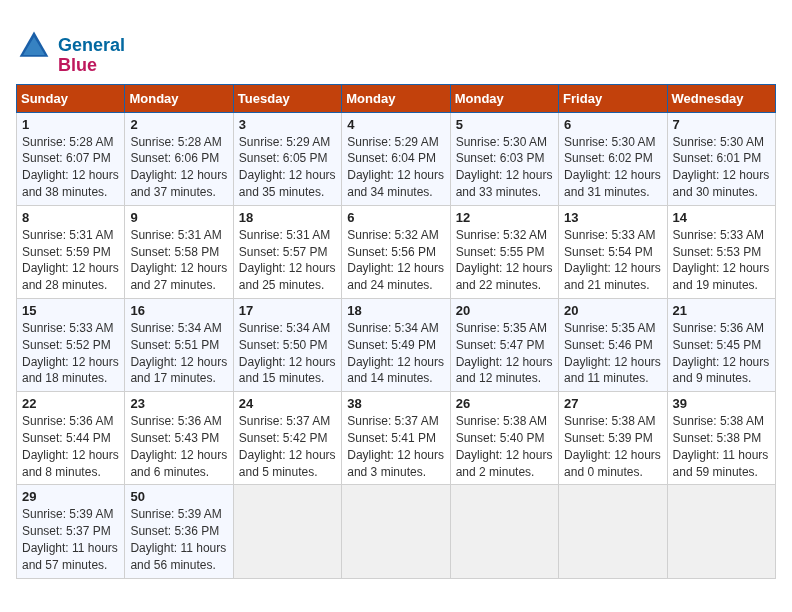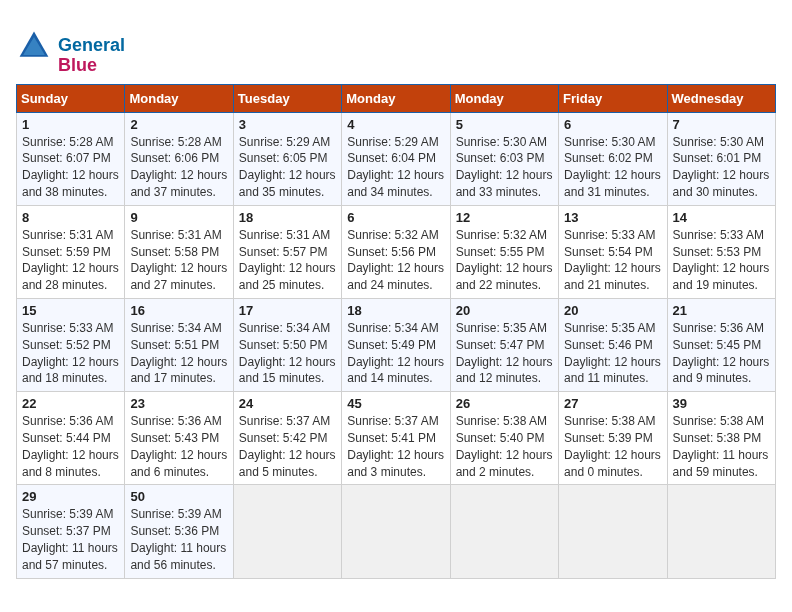--- a/index.html
+++ b/index.html
@@ -143,21 +143,21 @@
         <td><span class="day-num">17</span><span class="day-info">Sunrise: 5:34 AM<br>Sunset: 5:50 PM<br>Daylight: 12 hours<br>and 15 minutes.</span></td>
         <td><span class="day-num">18</span><span class="day-info">Sunrise: 5:34 AM<br>Sunset: 5:49 PM<br>Daylight: 12 hours<br>and 14 minutes.</span></td>
         <td><span class="day-num">20</span><span class="day-info">Sunrise: 5:35 AM<br>Sunset: 5:47 PM<br>Daylight: 12 hours<br>and 12 minutes.</span></td>
         <td><span class="day-num">20</span><span class="day-info">Sunrise: 5:35 AM<br>Sunset: 5:46 PM<br>Daylight: 12 hours<br>and 11 minutes.</span></td>
         <td><span class="day-num">21</span><span class="day-info">Sunrise: 5:36 AM<br>Sunset: 5:45 PM<br>Daylight: 12 hours<br>and 9 minutes.</span></td>
       </tr>
       <tr>
         <td><span class="day-num">22</span><span class="day-info">Sunrise: 5:36 AM<br>Sunset: 5:44 PM<br>Daylight: 12 hours<br>and 8 minutes.</span></td>
         <td><span class="day-num">23</span><span class="day-info">Sunrise: 5:36 AM<br>Sunset: 5:43 PM<br>Daylight: 12 hours<br>and 6 minutes.</span></td>
         <td><span class="day-num">24</span><span class="day-info">Sunrise: 5:37 AM<br>Sunset: 5:42 PM<br>Daylight: 12 hours<br>and 5 minutes.</span></td>
-        <td><span class="day-num">45</span><span class="day-info">Sunrise: 5:37 AM<br>Sunset: 5:41 PM<br>Daylight: 12 hours<br>and 3 minutes.</span></td>
+        <td><span class="day-num">38</span><span class="day-info">Sunrise: 5:37 AM<br>Sunset: 5:41 PM<br>Daylight: 12 hours<br>and 3 minutes.</span></td>
         <td><span class="day-num">26</span><span class="day-info">Sunrise: 5:38 AM<br>Sunset: 5:40 PM<br>Daylight: 12 hours<br>and 2 minutes.</span></td>
         <td><span class="day-num">27</span><span class="day-info">Sunrise: 5:38 AM<br>Sunset: 5:39 PM<br>Daylight: 12 hours<br>and 0 minutes.</span></td>
         <td><span class="day-num">39</span><span class="day-info">Sunrise: 5:38 AM<br>Sunset: 5:38 PM<br>Daylight: 11 hours<br>and 59 minutes.</span></td>
       </tr>
       <tr>
         <td><span class="day-num">29</span><span class="day-info">Sunrise: 5:39 AM<br>Sunset: 5:37 PM<br>Daylight: 11 hours<br>and 57 minutes.</span></td>
         <td><span class="day-num">50</span><span class="day-info">Sunrise: 5:39 AM<br>Sunset: 5:36 PM<br>Daylight: 11 hours<br>and 56 minutes.</span></td>
         <td class="empty-cell"></td>
         <td class="empty-cell"></td>
         <td class="empty-cell"></td>

